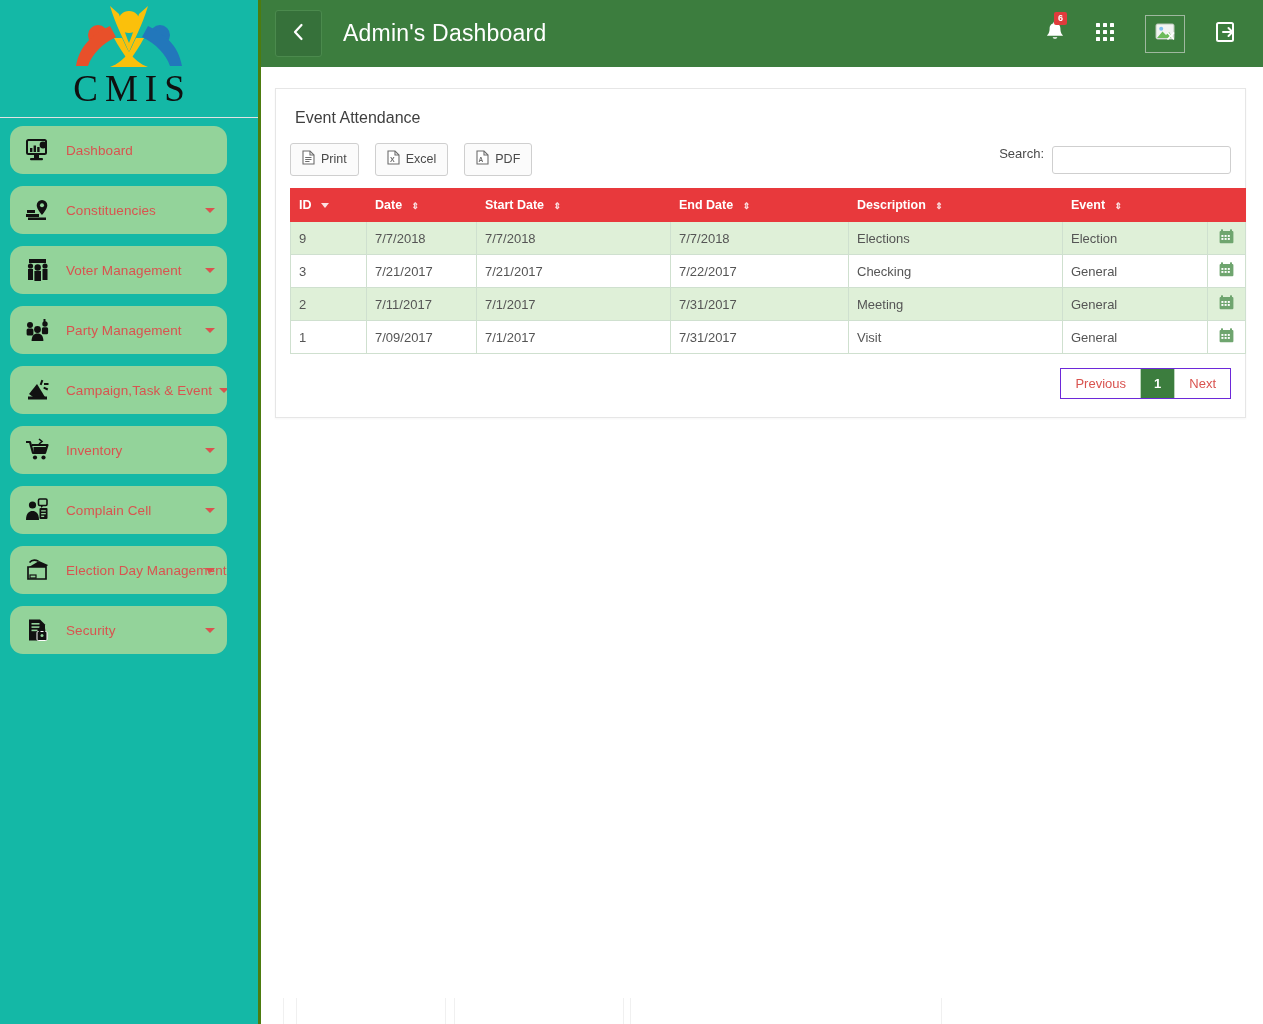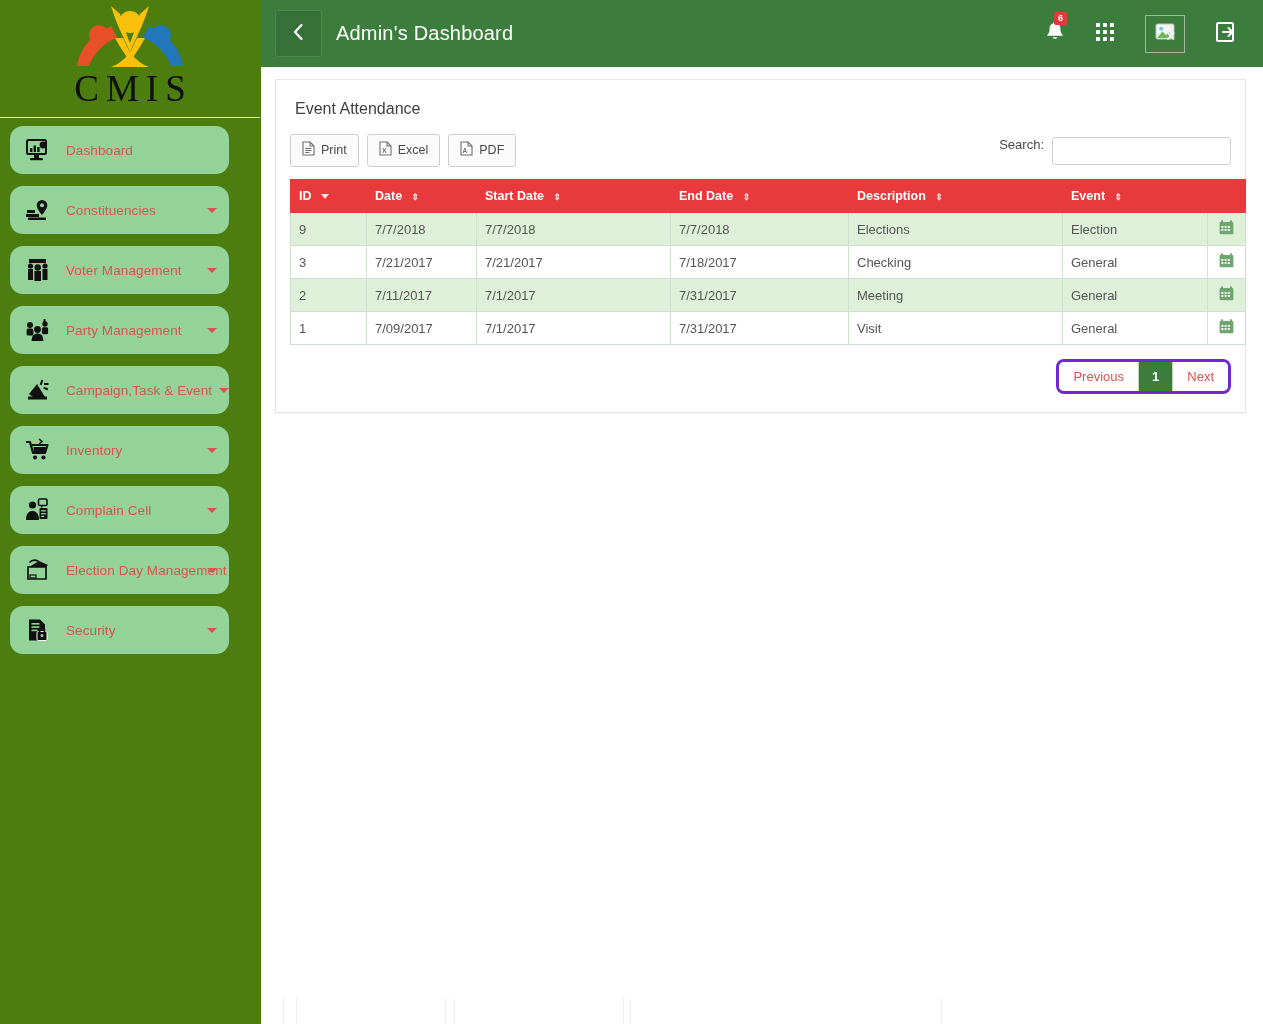--- a/index.html
+++ b/index.html
@@ -17,22 +17,22 @@
     position: relative;
     width: 1263px;
     height: 1024px;
     display: flex;
   }
 
   
   #sidebar {
     width: 261px;
     height: 1024px;
-    background: #4d7c0f;
-    border-right: 1px solid #4d7c0f;
+    background: #14b8a6;
+    border-right: 3px solid #4d7c0f;
     box-sizing: border-box;
     flex: 0 0 261px;
     overflow: hidden;
   }
   .brand {
     height: 118px;
     display: flex;
     flex-direction: column;
     align-items: center;
     justify-content: flex-start;
@@ -118,22 +118,22 @@
     border: 1px solid #4b8a4d;
     border-radius: 3px;
     display: flex;
     align-items: center;
     justify-content: center;
     cursor: pointer;
     color: #fff;
   }
   .page-title {
     color: #ffffff;
-    font-size: 20px;
-    margin-left: 14px;
+    font-size: 23px;
+    margin-left: 21px;
     letter-spacing: 0.2px;
   }
   .top-actions {
     margin-left: auto;
     display: flex;
     align-items: center;
     gap: 30px;
     padding-right: 10px;
   }
   .top-icon {
@@ -167,40 +167,42 @@
     display: flex;
     align-items: center;
     justify-content: center;
     cursor: pointer;
     background: transparent;
   }
 
   
   .content-wrap {
     padding: 12px 16px 0 14px;
+    margin-top: 9px;
   }
   .card {
     width: 971px;
     background: #ffffff;
     border: 1px solid #e6e6e6;
     box-shadow: 0 1px 2px rgba(0,0,0,0.04);
     box-sizing: border-box;
     padding: 14px 14px 18px 14px;
   }
   .card-title {
     font-size: 16px;
     color: #3f3f3f;
     margin: 6px 0 16px 5px;
     font-weight: 400;
   }
   .toolbar {
     display: flex;
     align-items: center;
     margin: 0 0 12px 0;
     position: relative;
+    gap: 8px;
   }
   .dt-btn {
     background: #fbfbfb;
     border: 1px solid #cfcfcf;
     border-radius: 3px;
     font-size: 12.5px;
     color: #4a4a4a;
     padding: 6px 11px;
     margin-right: 8px;
     display: inline-flex;
@@ -270,22 +272,22 @@
   td.cal-cell { text-align: center; width: 38px; }
   .cal-icon { color: #6fa56f; cursor: pointer; }
 
   .pager-wrap {
     display: flex;
     justify-content: flex-end;
     margin-top: 14px;
   }
   .pager {
     display: flex;
-    border: 3px solid #6d28d9;
-    border-radius: 8px;
+    border: 1px solid #6d28d9;
+    border-radius: 0;
     overflow: hidden;
   }
   .pager div {
     padding: 7px 14px;
     font-size: 13px;
     color: #d9534f;
     background: #ffffff;
     cursor: pointer;
     border-right: 1px solid #bcd6bc;
   }
@@ -659,21 +661,21 @@
                     </g>
                   </svg>
                 </span>
               </td>
             </tr>
 
             <tr class="even">
               <td>3</td>
               <td>7/21/2017</td>
               <td>7/21/2017</td>
-              <td>7/18/2017</td>
+              <td>7/22/2017</td>
               <td>Checking</td>
               <td>General</td>
               <td class="cal-cell">
                 <span class="cal-icon">
                   <svg width="15" height="15" viewBox="0 0 15 15">
                     <rect x="0.6" y="2" width="13.8" height="12.2" rx="1" fill="#6fa56f"></rect>
                     <rect x="2" y="0.3" width="2" height="3" rx="0.6" fill="#6fa56f"></rect>
                     <rect x="11" y="0.3" width="2" height="3" rx="0.6" fill="#6fa56f"></rect>
                     <g fill="#ffffff">
                       <rect x="2.4" y="6" width="2" height="1.9"></rect>

